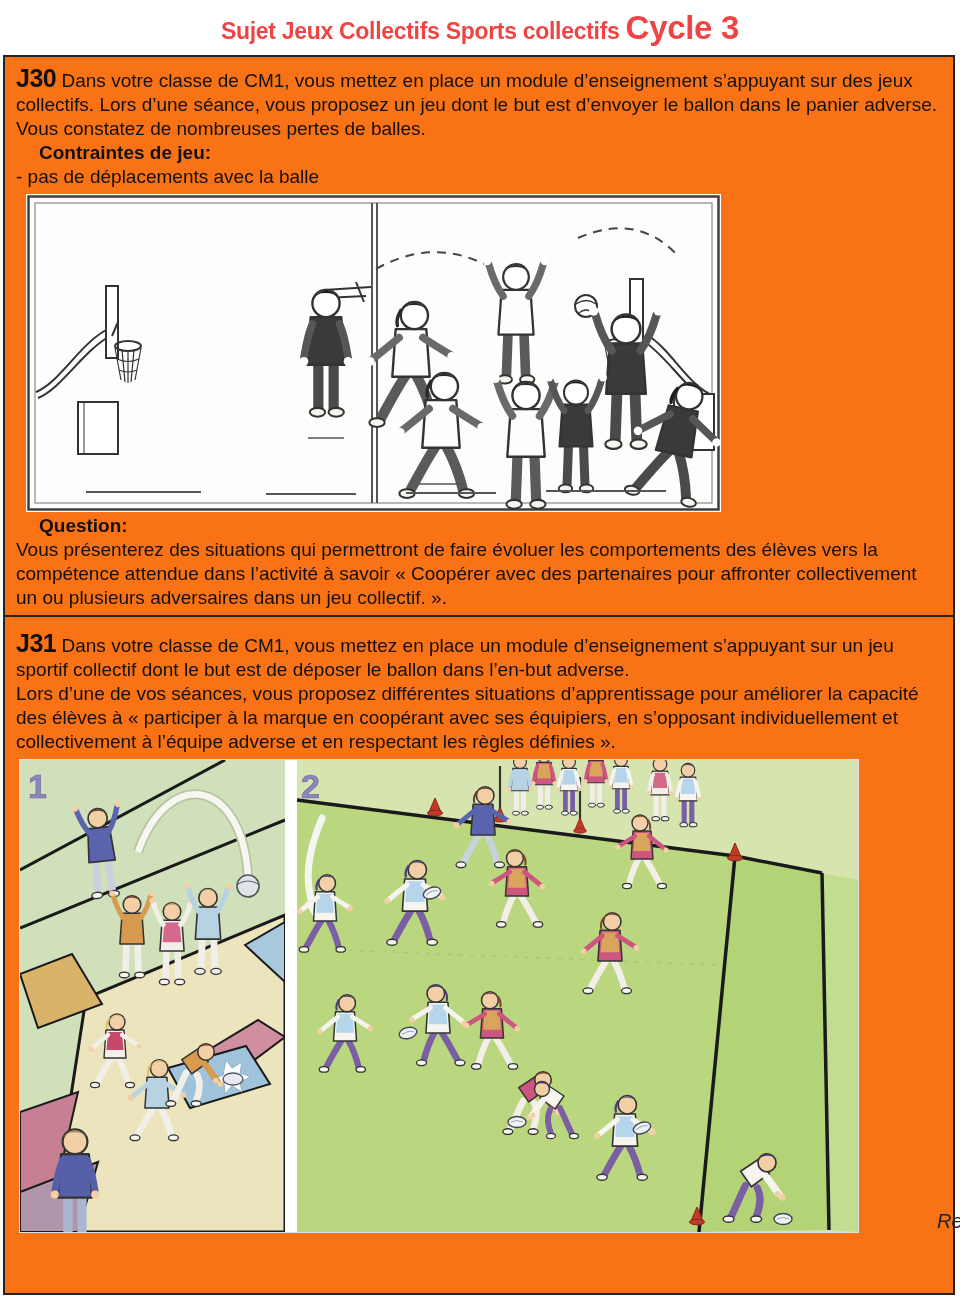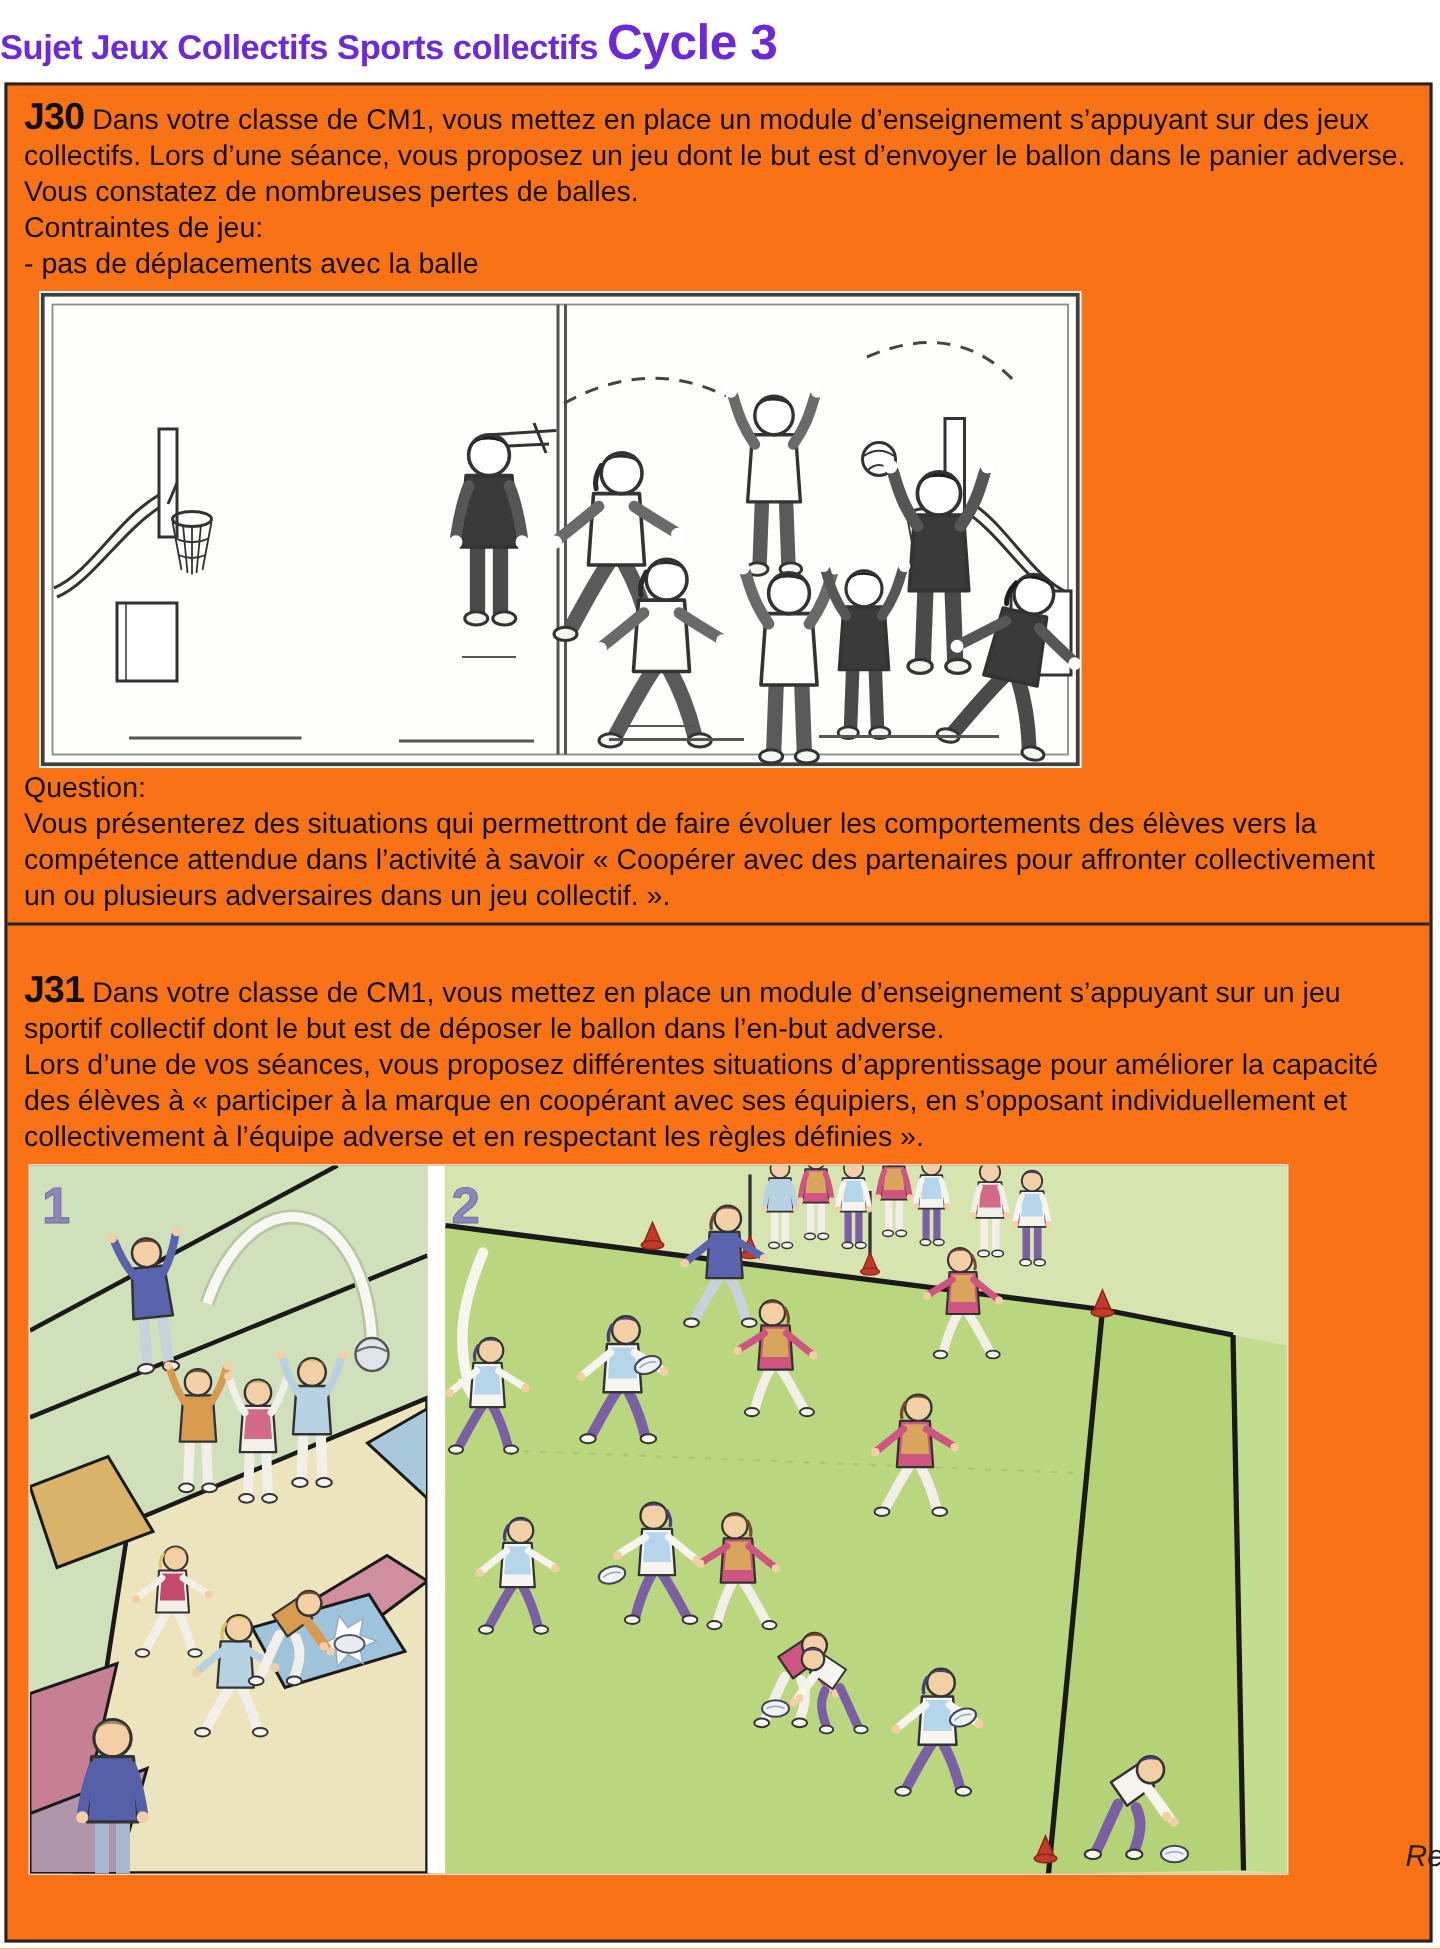--- a/index.html
+++ b/index.html
@@ -1,27 +1,27 @@
 <!DOCTYPE html>
 <html><head>
 <meta charset="utf-8">
 <style>
   html,body{margin:0;padding:0;}
   body{
     width:960px;height:1299px;background:#ffffff;position:relative;
     font-family:"Liberation Sans","DejaVu Sans",sans-serif;color:#111;
     overflow:hidden;
   }
-  .title{ padding-top:9px; font-weight:bold; font-size:23px; letter-spacing:-0.3px; color:#6d28d9;}
+  .title{ text-align:center; padding-top:9px; font-weight:bold; font-size:23px; letter-spacing:-0.3px; color:#ef4444;}
   .title .cycle{ font-size:33px; }
   .frame{ position:absolute; left:3px; right:5px; top:55px; bottom:4px; border:2px solid #242424; background:#f97316;}
   .sec{ padding:9px 11px 0 11px; font-size:19px; line-height:24px; }
   .tx{ margin:0; }
   .biglabel{ font-size:25px; font-weight:bold; letter-spacing:-0.5px;}
-  .bold{ font-weight:normal; }
+  .bold{ font-weight:bold;margin-left:23px; }
   .hr{ border-top:2px solid #242424; margin:5px 0 0 0; }
   .fig-bw{ margin:5px 0 2px 10px; line-height:0;}
   .fig-bw svg{ background:#fdfdfc; }
   .figwrap{ position:relative; margin:5px 0 0 3px; line-height:0;}
   .fig-color svg{ border:1px solid #e2e2e2; }
   .revue{ position:absolute; right:-104px; bottom:0px; font-style:italic; font-size:20px; line-height:24px; color:#222; white-space:nowrap;}
   .footline{ font-size:19.5px; line-height:25px; padding:2px 6px 0 8px; white-space:nowrap;}
   .footline .ref{ font-style:italic; }
   .footline .qb{ font-weight:bold; }
   .fig-color{ position:relative; }
@@ -203,21 +203,21 @@
         </g>
       </svg>
     </div>
 
     <p class="tx bold">Question:</p>
     <p class="tx">Vous présenterez des situations qui permettront de faire évoluer les comportements des élèves vers la compétence attendue dans l’activité à savoir « Coopérer avec des partenaires pour affronter collectivement un ou plusieurs adversaires dans un jeu collectif. ».</p>
   </div>
 
   <div class="hr"></div>
 
-  <div class="sec" style="padding-top:31px;">
+  <div class="sec" style="padding-top:14px;">
     <p class="tx"><span class="biglabel">J31</span><span> Dans votre classe de CM1, vous mettez en place un module d’enseignement s’appuyant sur un jeu sportif collectif dont le but est de déposer le ballon dans l’en-but adverse.</span></p>
     <p class="tx">Lors d’une de vos séances, vous proposez différentes situations d’apprentissage pour améliorer la capacité des élèves à « participer à la marque en coopérant avec ses équipiers, en s’opposant individuellement et collectivement à l’équipe adverse et en respectant les règles définies ».</p>
 
     <div class="figwrap fig-color">
       <svg width="838" height="472" viewBox="0 0 838 472">
 
         <g>
           <rect x="0" y="0" width="265" height="472" fill="#cfe0bb"></rect>
           <g stroke="#1a1a1a" stroke-width="3">
             <line x1="0" y1="110" x2="205" y2="0"></line>

